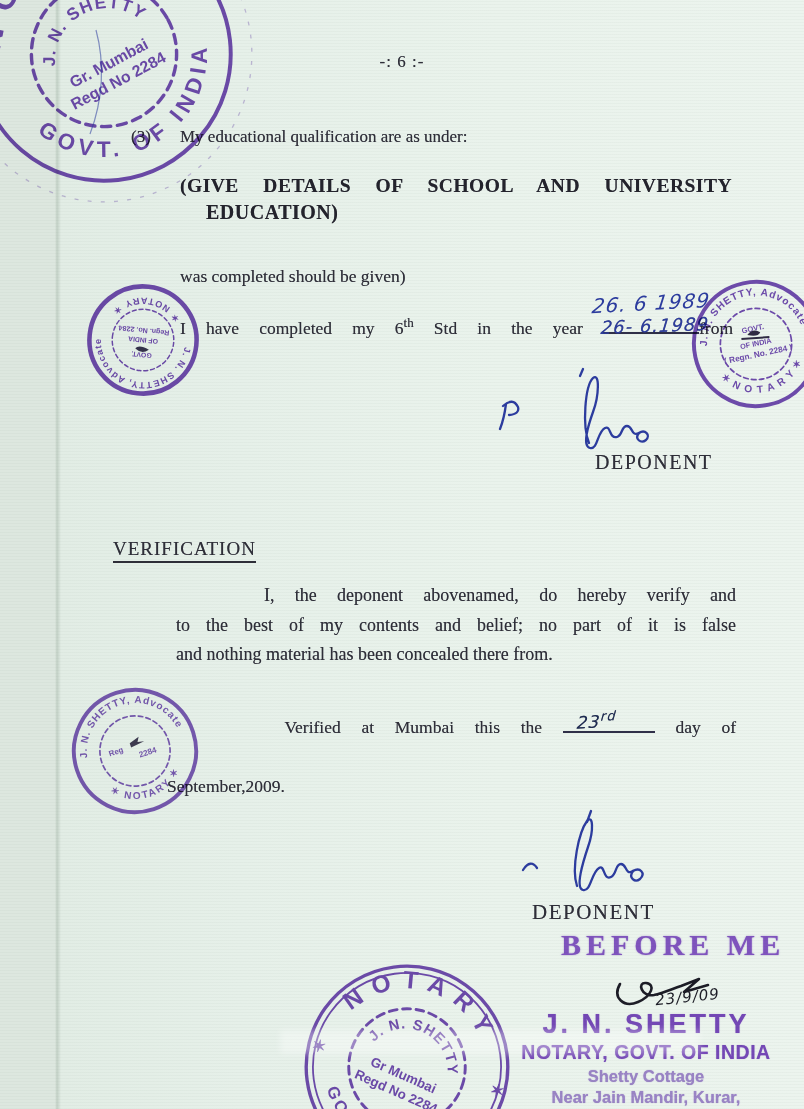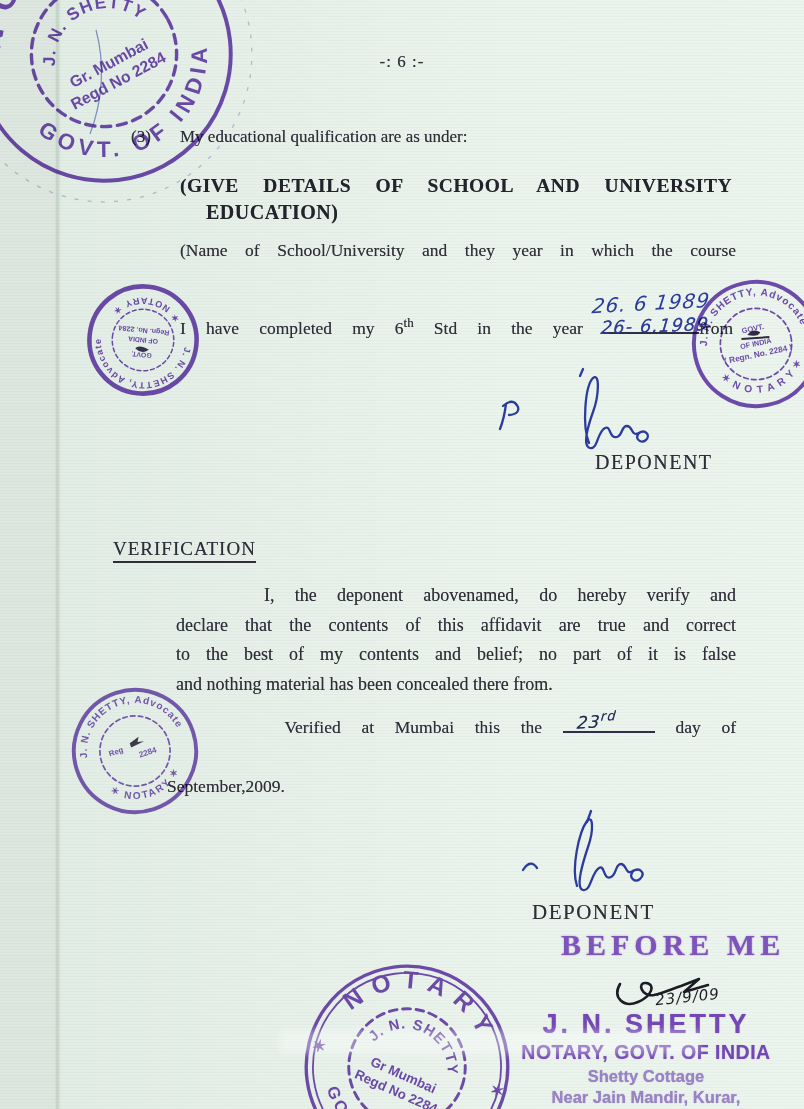--- a/index.html
+++ b/index.html
@@ -39,21 +39,21 @@
 <div class="page">
 
   <div class="abs txt" style="left:0;right:0;top:52px;text-align:center;font-size:17px;letter-spacing:1px;">-: 6 :-</div>
 
   <div class="abs txt" style="left:131px;top:127px;font-size:17px;">(3)</div>
   <div class="abs txt" style="left:180px;top:127px;font-size:17px;">My educational qualification are as under:</div>
 
   <div class="abs txt jl" style="left:180px;top:175px;width:552px;font-size:19.5px;font-weight:bold;letter-spacing:.5px;color:#23232c;">(GIVE DETAILS OF SCHOOL AND UNIVERSITY</div>
   <div class="abs txt" style="left:180px;top:201px;font-size:20px;font-weight:bold;letter-spacing:.5px;color:#23232c;margin-left:26px;">EDUCATION)</div>
 
-  <div class="abs txt jl" style="left:180px;top:240px;width:556px;font-size:17.5px;">(Name of School/University and they year in which the course</div>
+  <div class="abs txt" style="left:180px;top:266px;font-size:17.5px;">was completed should be given)</div>
 
   <div class="abs hand" style="left:592px;top:291px;font-size:20px;transform:rotate(-3deg) skewX(-10deg);">26. 6 1989</div>
 
   <div class="abs txt jl" style="left:180px;top:315px;width:553px;font-size:17.5px;">
     <span>I have completed my 6</span><sup>th</sup>
     <span>Std in the year</span>
     <span class="blank" style="width:96px;">
       <span class="hand" style="position:absolute;left:-2px;bottom:-4px;font-size:18px;transform:rotate(-2deg) skewX(-8deg);">26- 6.1989</span>
     </span><span>from</span>
   </div>
@@ -67,21 +67,20 @@
     </svg>
   </div>
   <div class="abs txt" style="left:595px;top:451px;font-size:20px;letter-spacing:1.5px;">DEPONENT</div>
 
   <div class="abs txt" style="left:113px;top:538px;width:600px;font-size:19px;">
     <span class="underlined" style="letter-spacing:1px;">VERIFICATION</span>
   </div>
 
   <div class="abs txt" style="left:176px;top:581px;width:560px;font-size:18px;line-height:29.5px;">
     <div class="jl"><span class="indent"></span><span>I, the deponent abovenamed, do hereby verify and</span></div>
-    <div class="jl">declare that the contents of this affidavit are true and correct</div>
     <div class="jl">to the best of my contents and belief; no part of it is false</div>
     <div>and nothing material has been concealed there from.</div>
   </div>
 
   <div class="abs txt jl" style="left:176px;top:717px;width:560px;font-size:17.5px;">
     <span class="indent"></span>
     <span>Verified at Mumbai this the</span>
     <span class="blank" style="width:92px;border-bottom-width:2px;">
       <span class="hand" style="position:absolute;left:14px;bottom:-1px;font-size:17px;color:#1d2a52;transform:rotate(-3deg) skewX(-8deg);">
         <span>23</span><sup>rd</sup>

